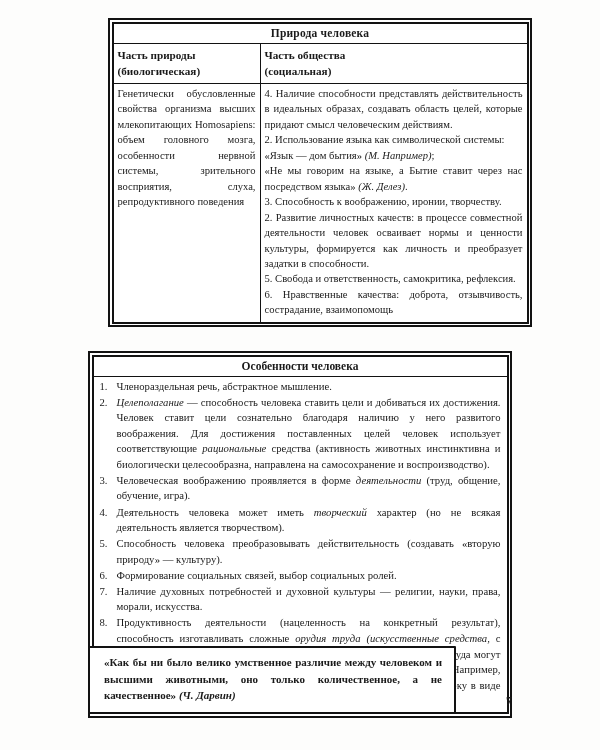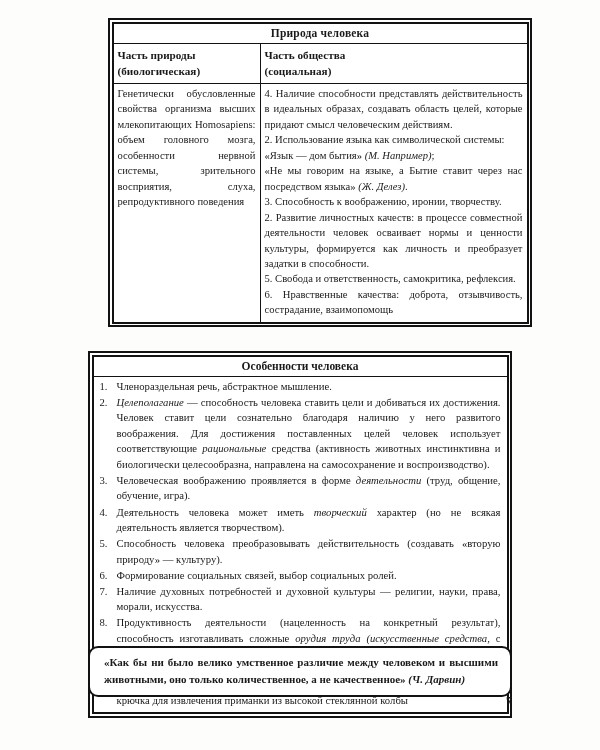--- a/index.html
+++ b/index.html
@@ -115,24 +115,24 @@
     top: 0;
     width: 14px;
     text-align: left;
   }
   i, em { font-style: italic; }
   
   #quote-box {
     position: absolute;
     left: 88px;
     top: 646px;
-    width: 424px;
+    width: 368px;
     box-sizing: border-box;
     border: 2.2px solid #121212;
-    border-radius: 10px;
+    border-radius: 1px;
     background: #ffffff;
     padding: 6px 12px 8px 14px;
     font-size: 11px;
     line-height: 1.5;
     font-weight: bold;
     text-align: justify;
     text-align-last: left;
   }
   #quote-box .qtext { display: inline; }
   #quote-box .qauthor { font-style: italic; font-weight: bold; }

